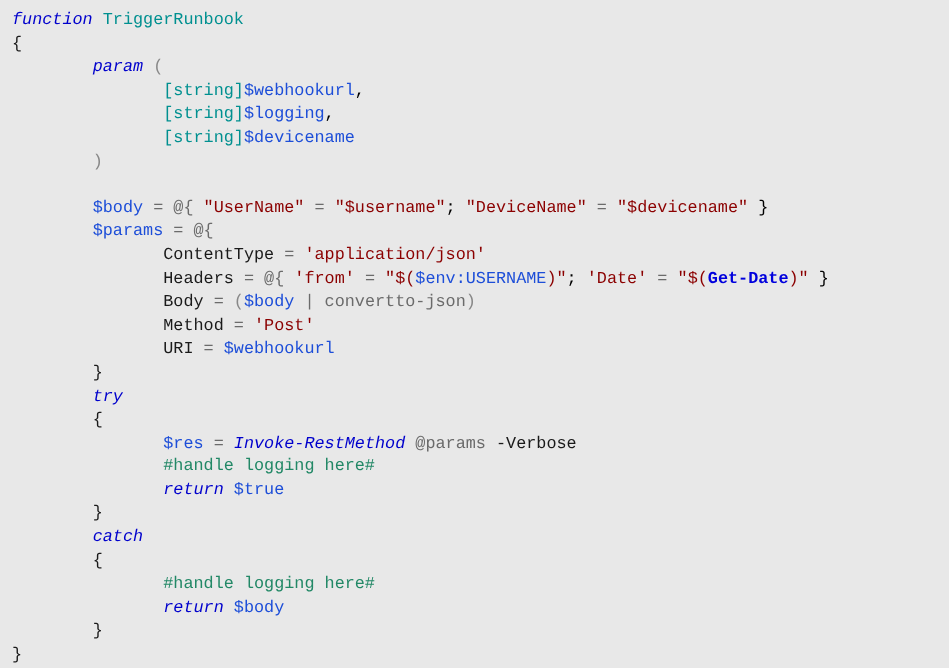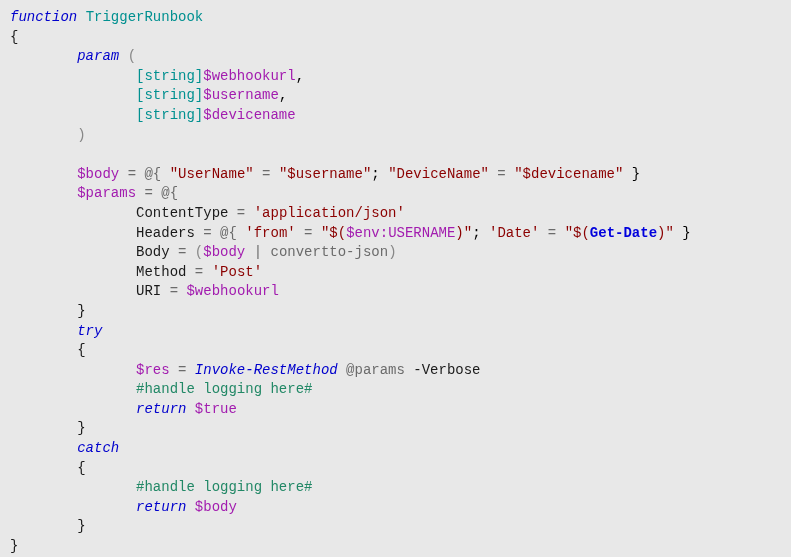--- a/index.html
+++ b/index.html
@@ -14,36 +14,36 @@
       box-sizing: border-box;
     }
     .code-container {
       padding: 8px 10px;
       white-space: pre;
       color: #1a1a1a;
     }
     .kw-blue { color: #0000cc; font-style: italic; }
     .type-teal { color: #009090; }
     .fn-teal { color: #009090; font-family: Liberation Mono, monospace; }
-    .var-orange { color: #a21caf; }
+    .var-orange { color: #1d4ed8; }
     .str-darkred { color: #8b0000; }
     .op-gray { color: #6b6b6b; }
     .cmdlet-blue { color: #0000dd; font-weight: bold; }
     .comment-steel { color: #228866; margin-top: 24px; }
     .paren { color: #888888; }
     .punct { color: #000000; }
   </style>
 </head>
 <body>
 
 <div class="code-container"><span class="kw-blue">function</span> <span class="fn-teal">TriggerRunbook</span>
 <span>{</span>
         <span class="kw-blue">param</span> <span class="paren">(</span>
                <span class="type-teal">[string]</span><span class="var-orange">$webhookurl</span><span class="punct">,</span>
-               <span class="type-teal">[string]</span><span class="var-orange">$username</span><span class="punct">,</span>
+               <span class="type-teal">[string]</span><span class="var-orange">$logging</span><span class="punct">,</span>
                <span class="type-teal">[string]</span><span class="var-orange">$devicename</span>
         <span class="paren">)</span>
 
         <span class="var-orange">$body</span><span class="op-gray"> = </span><span class="op-gray">@{</span> <span class="str-darkred">"UserName"</span><span class="op-gray"> = </span><span class="str-darkred">"$username"</span><span class="punct">;</span> <span class="str-darkred">"DeviceName"</span><span class="op-gray"> = </span><span class="str-darkred">"$devicename"</span><span class="punct"> }</span>
         <span class="var-orange">$params</span><span class="op-gray"> = </span><span class="op-gray">@{</span>
                <span>ContentType</span><span class="op-gray"> = </span><span class="str-darkred">'application/json'</span>
                <span>Headers</span><span class="op-gray"> = </span><span class="op-gray">@{</span> <span class="str-darkred">'from'</span><span class="op-gray"> = </span><span class="str-darkred">"$(</span><span class="var-orange">$env:USERNAME</span><span class="str-darkred">)"</span><span class="punct">;</span> <span class="str-darkred">'Date'</span><span class="op-gray"> = </span><span class="str-darkred">"$(</span><span class="cmdlet-blue">Get-Date</span><span class="str-darkred">)"</span><span class="punct"> }</span>
                <span>Body</span><span class="op-gray"> = </span><span class="paren">(</span><span class="var-orange">$body</span><span class="op-gray"> | </span><span class="op-gray">convertto-json</span><span class="paren">)</span>
                <span>Method</span><span class="op-gray"> = </span><span class="str-darkred">'Post'</span>
                <span>URI</span><span class="op-gray"> = </span><span class="var-orange">$webhookurl</span>

